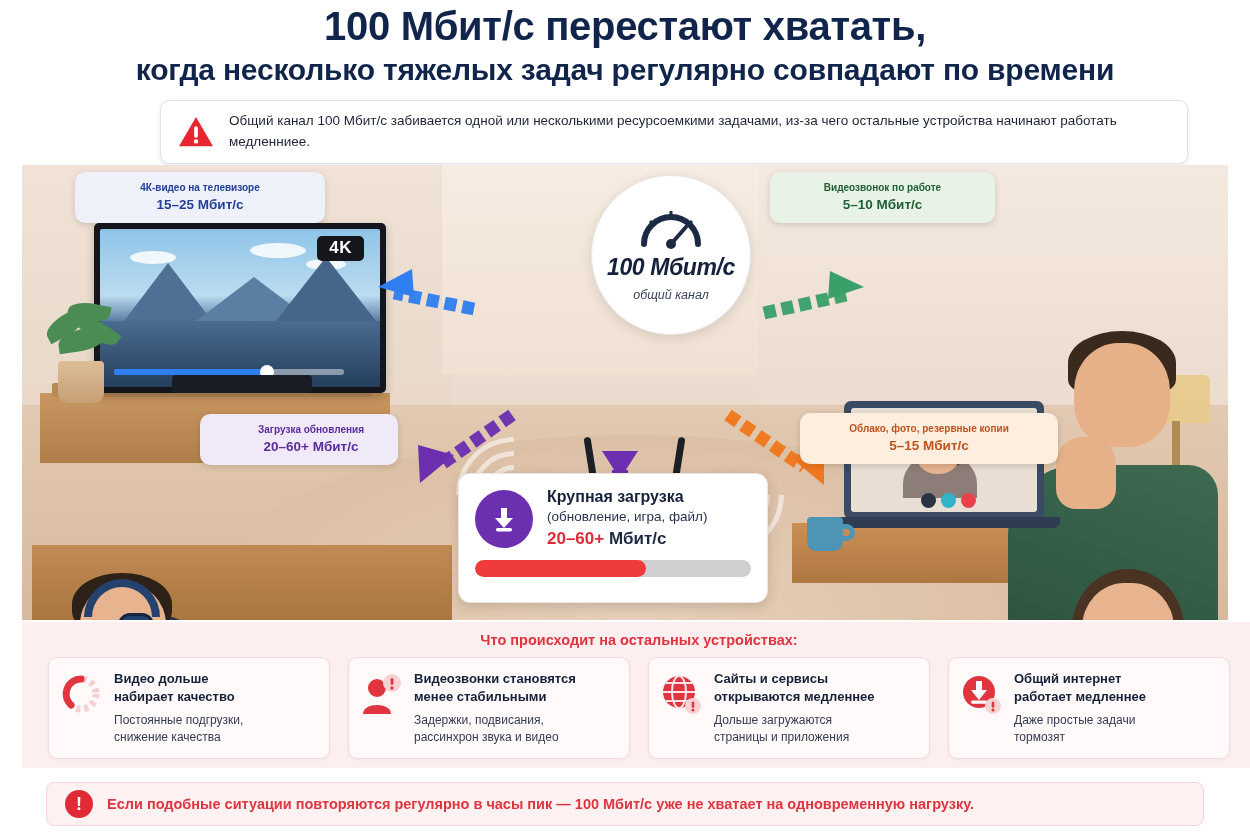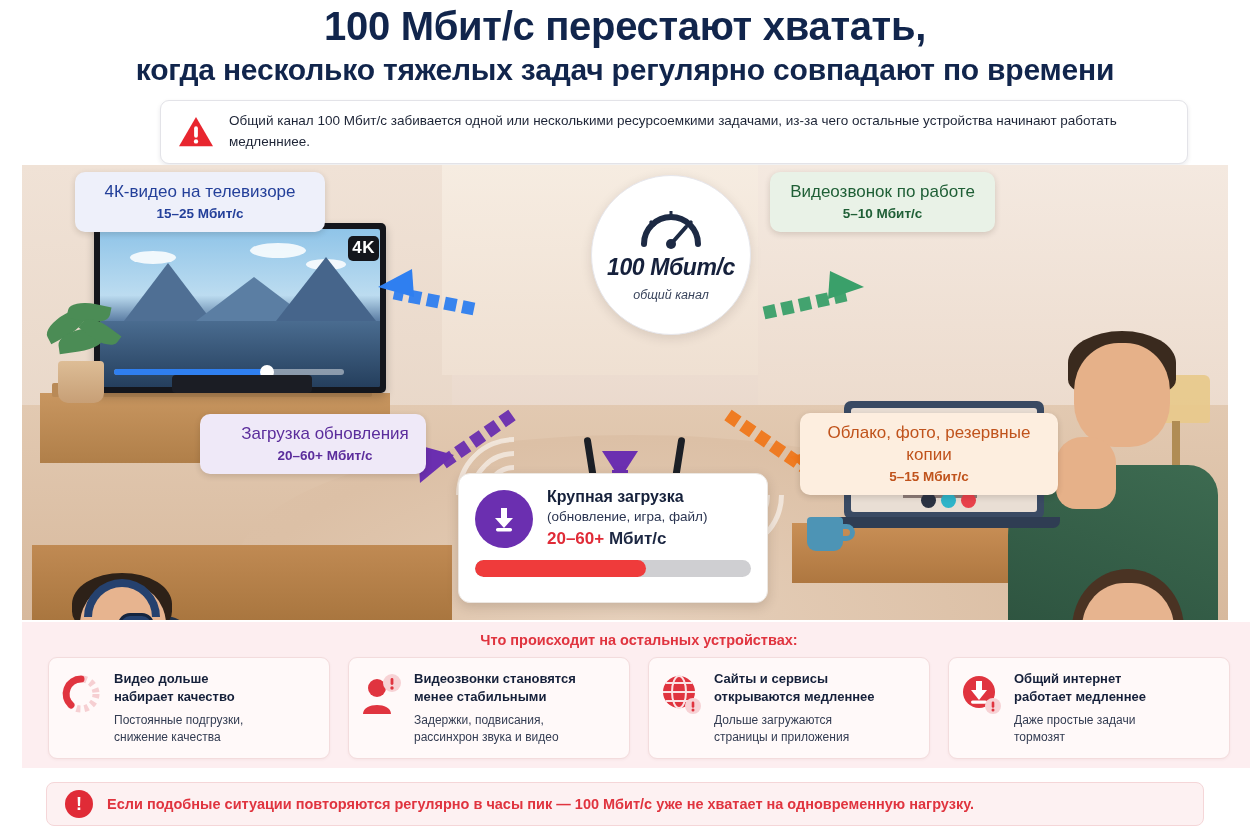--- a/index.html
+++ b/index.html
@@ -67,22 +67,22 @@
   .tv-stand { position:absolute; left:30px; top:218px; width:320px; height:14px; background:#b98a57; border-radius:2px;}
   .tv-cabinet{ position:absolute; left:18px; top:228px; width:350px; height:70px; background:linear-gradient(180deg,#c89660,#b07f49); }
   .tv { position:absolute; left:72px; top:58px; width:292px; height:170px; background:#14161c;
         border-radius:5px; padding:6px; box-shadow:0 4px 10px rgba(0,0,0,.22); }
   .tv-screen { position:relative; width:100%; height:100%; border-radius:2px; overflow:hidden;
         background:linear-gradient(180deg,#8fc4e8 0%, #bcdcf0 42%, #5d7fa5 58%, #2f4a6b 100%); }
   .tv-sky-cloud { position:absolute; background:rgba(255,255,255,.85); border-radius:50%; }
   .mtn { position:absolute; bottom:42%; width:0; height:0; border-style:solid; }
   .tv-lake { position:absolute; left:0; bottom:0; width:100%; height:42%;
         background:linear-gradient(180deg,#4a6c90,#253f5d); }
-  .tv-badge { position:absolute; right:1px; top:7px; background:#14161c; color:#fff;
-        font-weight:bold; font-size:17px; border-radius:5px; padding:2px 4px 3px; letter-spacing:.5px; }
+  .tv-badge { position:absolute; right:16px; top:7px; background:#14161c; color:#fff;
+        font-weight:bold; font-size:17px; border-radius:5px; padding:2px 12px 3px; letter-spacing:.5px; }
   .tv-seek { position:absolute; left:14px; bottom:12px; width:230px; height:6px;
         background:rgba(255,255,255,.45); border-radius:3px; }
   .tv-seek-fill { position:absolute; left:0; top:0; height:100%; width:66%; background:#2f7ff0; border-radius:3px;}
   .tv-seek-knob { position:absolute; left:-5px; top:-4px; width:14px; height:14px; background:#fff; border-radius:50%;}
   .soundbar { position:absolute; left:150px; top:210px; width:140px; height:18px; background:#1b1d24; border-radius:4px;}
   .plant-pot { position:absolute; left:36px; top:196px; width:46px; height:42px;
         background:linear-gradient(180deg,#ddbd96,#c79f76); border-radius:4px 4px 10px 10px;}
   .leaf { position:absolute; background:#4b8c55; border-radius:60% 0 60% 0; }
 
   
@@ -141,27 +141,27 @@
   .lamp-shade{ position:absolute; right:18px; top:210px; width:70px; height:48px; background:#e8c98c; border-radius:6px 6px 3px 3px; opacity:.95;}
   .lamp-stem { position:absolute; right:48px; top:256px; width:8px; height:58px; background:#b08c54;}
   .woman-head{ position:absolute; right:54px; top:418px; width:92px; height:98px; background:#e7b48f; border-radius:46% 46% 42% 42%;}
   .woman-hair{ position:absolute; right:44px; top:404px; width:112px; height:120px; background:#4a3323; border-radius:52% 52% 34% 34%;}
 
   
   .label {
     position:absolute; border-radius:10px; padding:9px 16px; text-align:center;
     box-shadow:0 2px 6px rgba(40,25,10,.16);
   }
-  .label .l1 { font-size:17px; font-weight:normal; line-height:1.3; }
+  .label .l1 { font-size:10px; font-weight:bold; line-height:1.3; }
   .label .l2 { font-size:13.5px; font-weight:bold; line-height:1.35; margin-top:2px;}
   .lbl-tv     { left:53px;  top:7px;   width:250px; background:#eef0fa; }
   .lbl-tv .l1,.lbl-tv .l2 { color:#24409a; }
   .lbl-call   { left:748px; top:7px;   width:225px; background:#e9f2e7; }
   .lbl-call .l1,.lbl-call .l2 { color:#1f5f36; }
-  .lbl-dl     { left:178px; top:249px; width:226px; background:#efe9f8;padding-left:40px; }
+  .lbl-dl     { left:178px; top:249px; width:198px; background:#efe9f8;padding-left:40px; }
   .lbl-dl .l1,.lbl-dl .l2 { color:#5b2d9c; }
   .lbl-cloud  { left:778px; top:248px; width:258px; background:#fdeedf; }
   .lbl-cloud .l1,.lbl-cloud .l2 { color:#c0531c; }
 
   
   .big-card {
     position:absolute; left:436px; top:308px; width:310px; height:130px;
     background:#ffffff; border:1px solid #ece7e2; border-radius:12px;
     box-shadow:0 4px 12px rgba(50,30,15,.17);
     padding:14px 16px;

